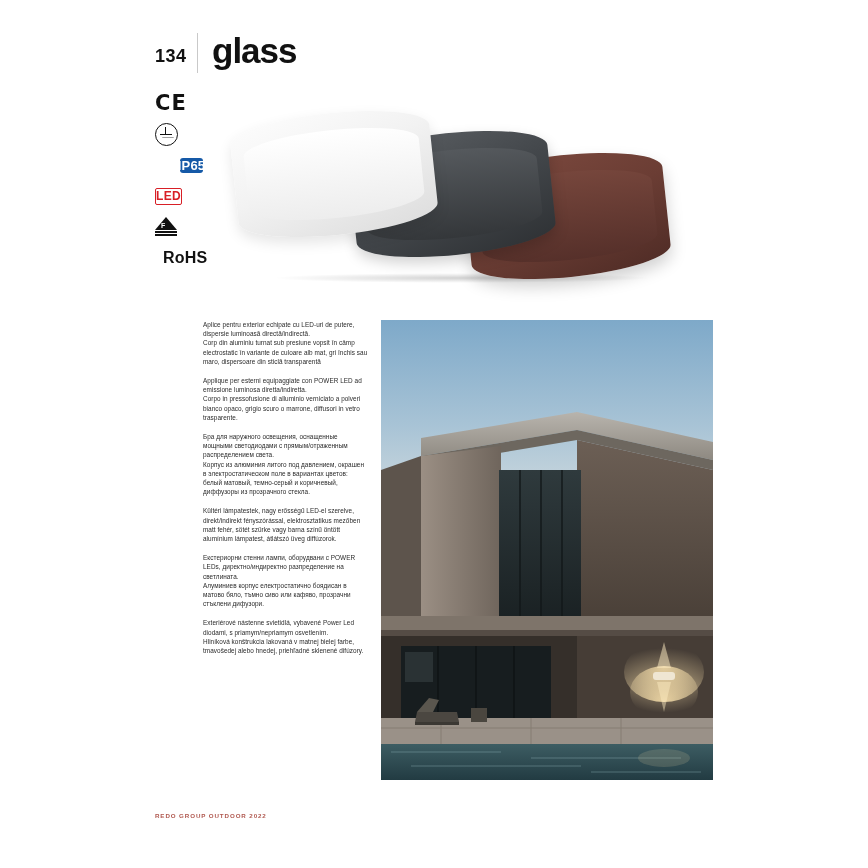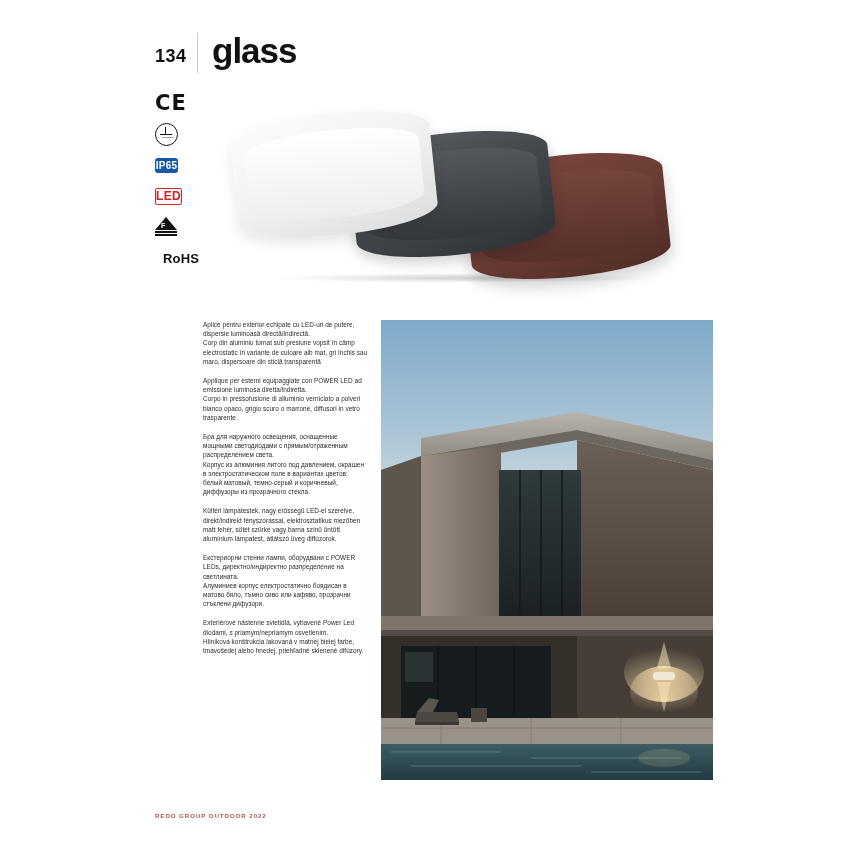--- a/index.html
+++ b/index.html
@@ -95,26 +95,27 @@
     height: 1.4px;
     background: #111;
     box-shadow: 2px 3px 0 -0.3px #111, 4px 6px 0 -0.8px #111;
   }
   .cert-ip {
     width: 23px;
     height: 15px;
     border-radius: 3px;
     background: #1559a7;
     color: #fff;
-    font-size: 10px;
+    font-size: 13px;
     font-weight: bold;
     display: flex;
     align-items: center;
     justify-content: center;
     letter-spacing: 0.2px;
+    margin-left: 25px;
   }
   .cert-led {
     width: 25px;
     height: 15px;
     border: 1.4px solid #d81f26;
     border-radius: 2px;
     color: #d81f26;
     font-size: 12px;
     font-weight: bold;
     display: flex;
@@ -155,21 +156,21 @@
   }
   .cert-f .bar2 {
     position: absolute;
     left: 0;
     top: 17px;
     width: 22px;
     height: 1.6px;
     background: #111;
   }
   .cert-rohs {
-    font-size: 13px;
+    font-size: 16px;
     font-weight: bold;
     letter-spacing: 0.2px;
     color: #111;
     padding-left: 8px;
   }
 
   
   .hero {
     position: absolute;
     left: 212px;

